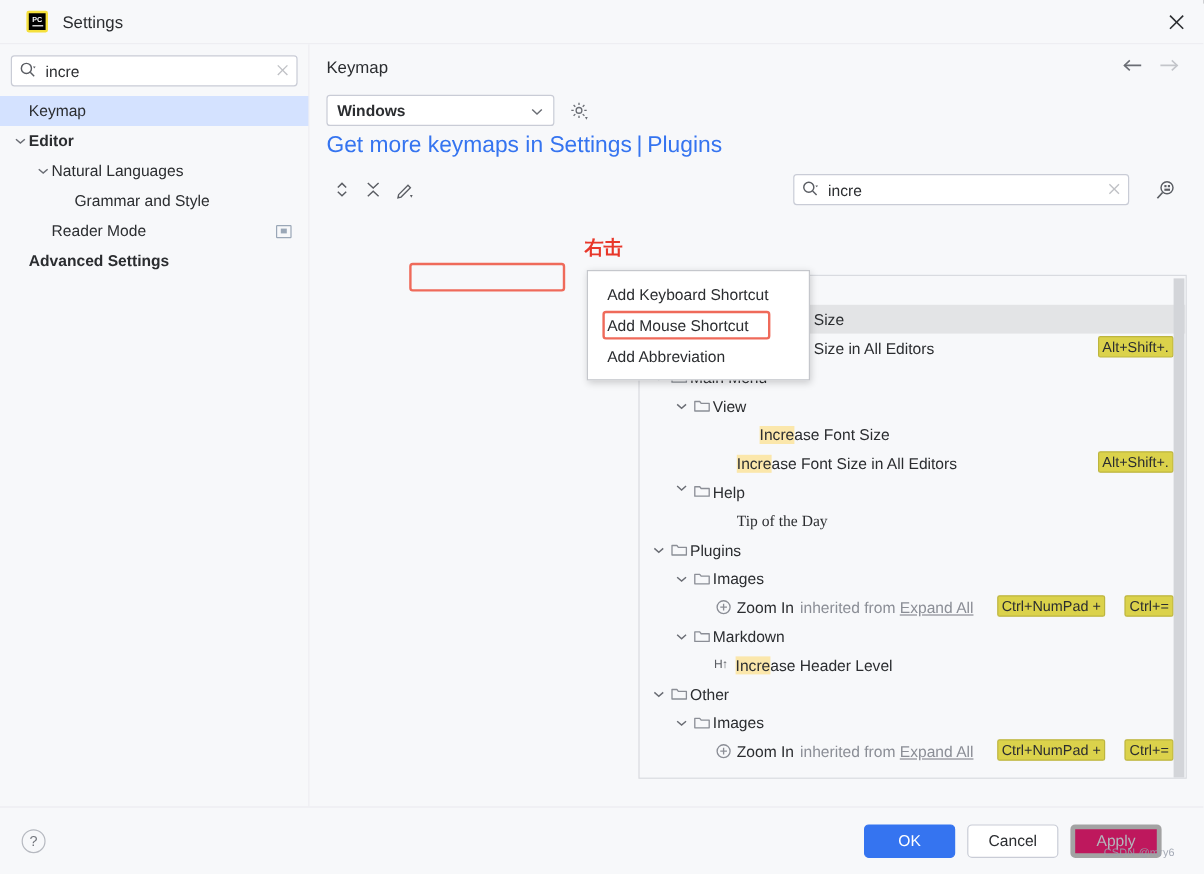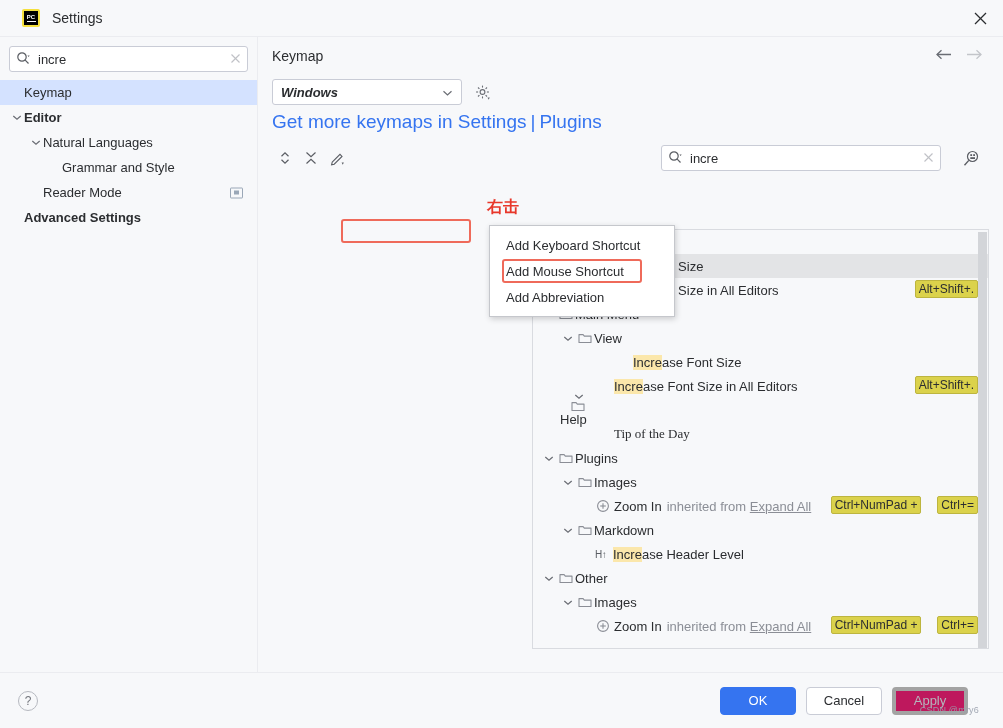--- a/index.html
+++ b/index.html
@@ -69,21 +69,21 @@
   
   #main{flex:1;position:relative;background:#f7f8fa;}
   #main-header{height:38px;display:flex;align-items:center;padding:0 14px;position:relative;}
   #main-title{font-size:14px;color:#2b2d30;}
   #nav-arrows{position:absolute;right:20px;top:50%;transform:translateY(-50%);display:flex;gap:12px;align-items:center;}
 
   #keymap-row{display:flex;align-items:center;padding:0 14px;margin-top:4px;}
   #keymap-select{
     width:190px;height:26px;background:#fff;border:1px solid #c9ccd6;border-radius:3px;
     display:flex;align-items:center;justify-content:space-between;padding:0 8px;
-    font-weight:bold;font-size:13px;color:#2b2d30;font-style:italic;
+    font-weight:bold;font-size:13px;color:#2b2d30;
   }
   #gear-btn{margin-left:12px;display:flex;align-items:center;}
 
   #links-row{padding:6px 14px 0 14px;font-size:19px;}
   #links-row a{color:#3574f0;text-decoration:none;}
   #links-row .sep{color:#3574f0;margin:0 4px;}
 
   #tool-row{
     display:flex;align-items:center;padding:0 14px;margin-top:10px;height:30px;position:relative;
   }
@@ -399,21 +399,21 @@
             </div>
           </div>
           <div class="trow">
             <div style="display: flex; align-items: center; padding-left: 65px;">
               <span class="chev"></span>
               <span><span class="hl">Incre</span><span>ase Font Size in All Editors</span></span>
             </div>
             <span class="badge" style="right: 10px; top: 2px;">Alt+Shift+.</span>
           </div>
           <div class="trow">
-            <div style="display: flex; align-items: flex-end; padding-left: 27px; flex-direction: column;">
+            <div style="display: flex; align-items: flex-start; padding-left: 27px;">
               <span class="chev">
                 <svg width="10" height="7" viewBox="0 0 10 7">
                   <polyline points="1.3,2 5,5.3 8.7,2" fill="none" stroke="#6a6d74" stroke-width="1.2"></polyline>
                 </svg>
               </span>
               <span class="folder">
                 <svg width="14" height="12" viewBox="0 0 14 12">
                   <path d="M1 2.6 h4.1 l1.2 1.5 h6.7 v6.4 h-12 z" fill="none" stroke="#8b8e96" stroke-width="1.1" stroke-linejoin="round"></path>
                 </svg>
               </span>

